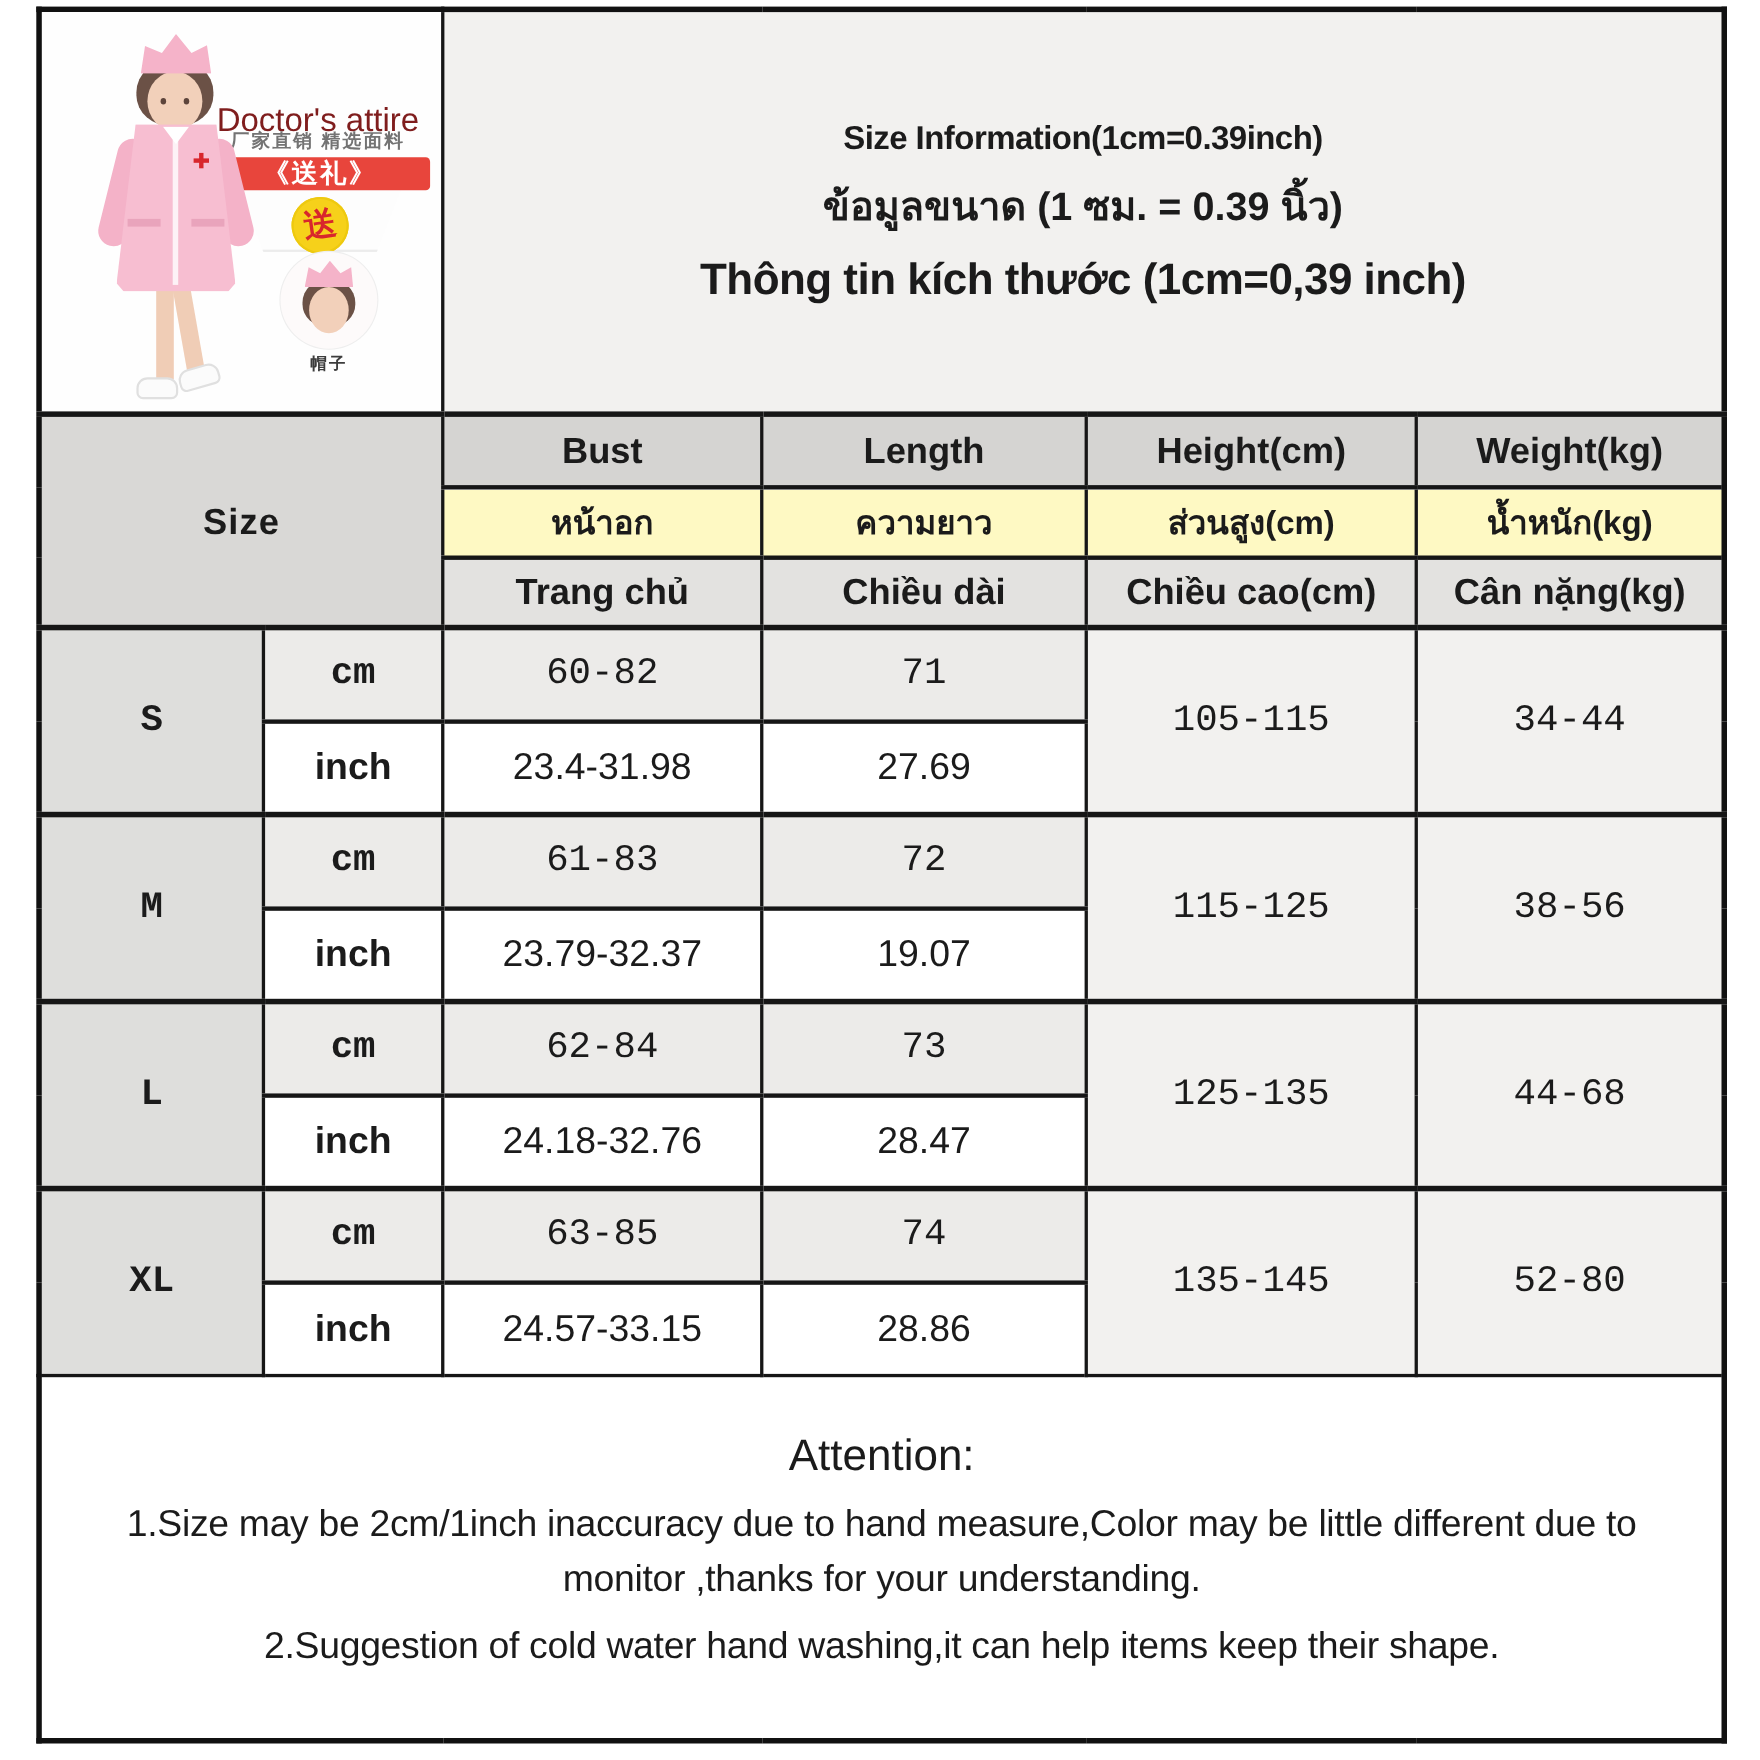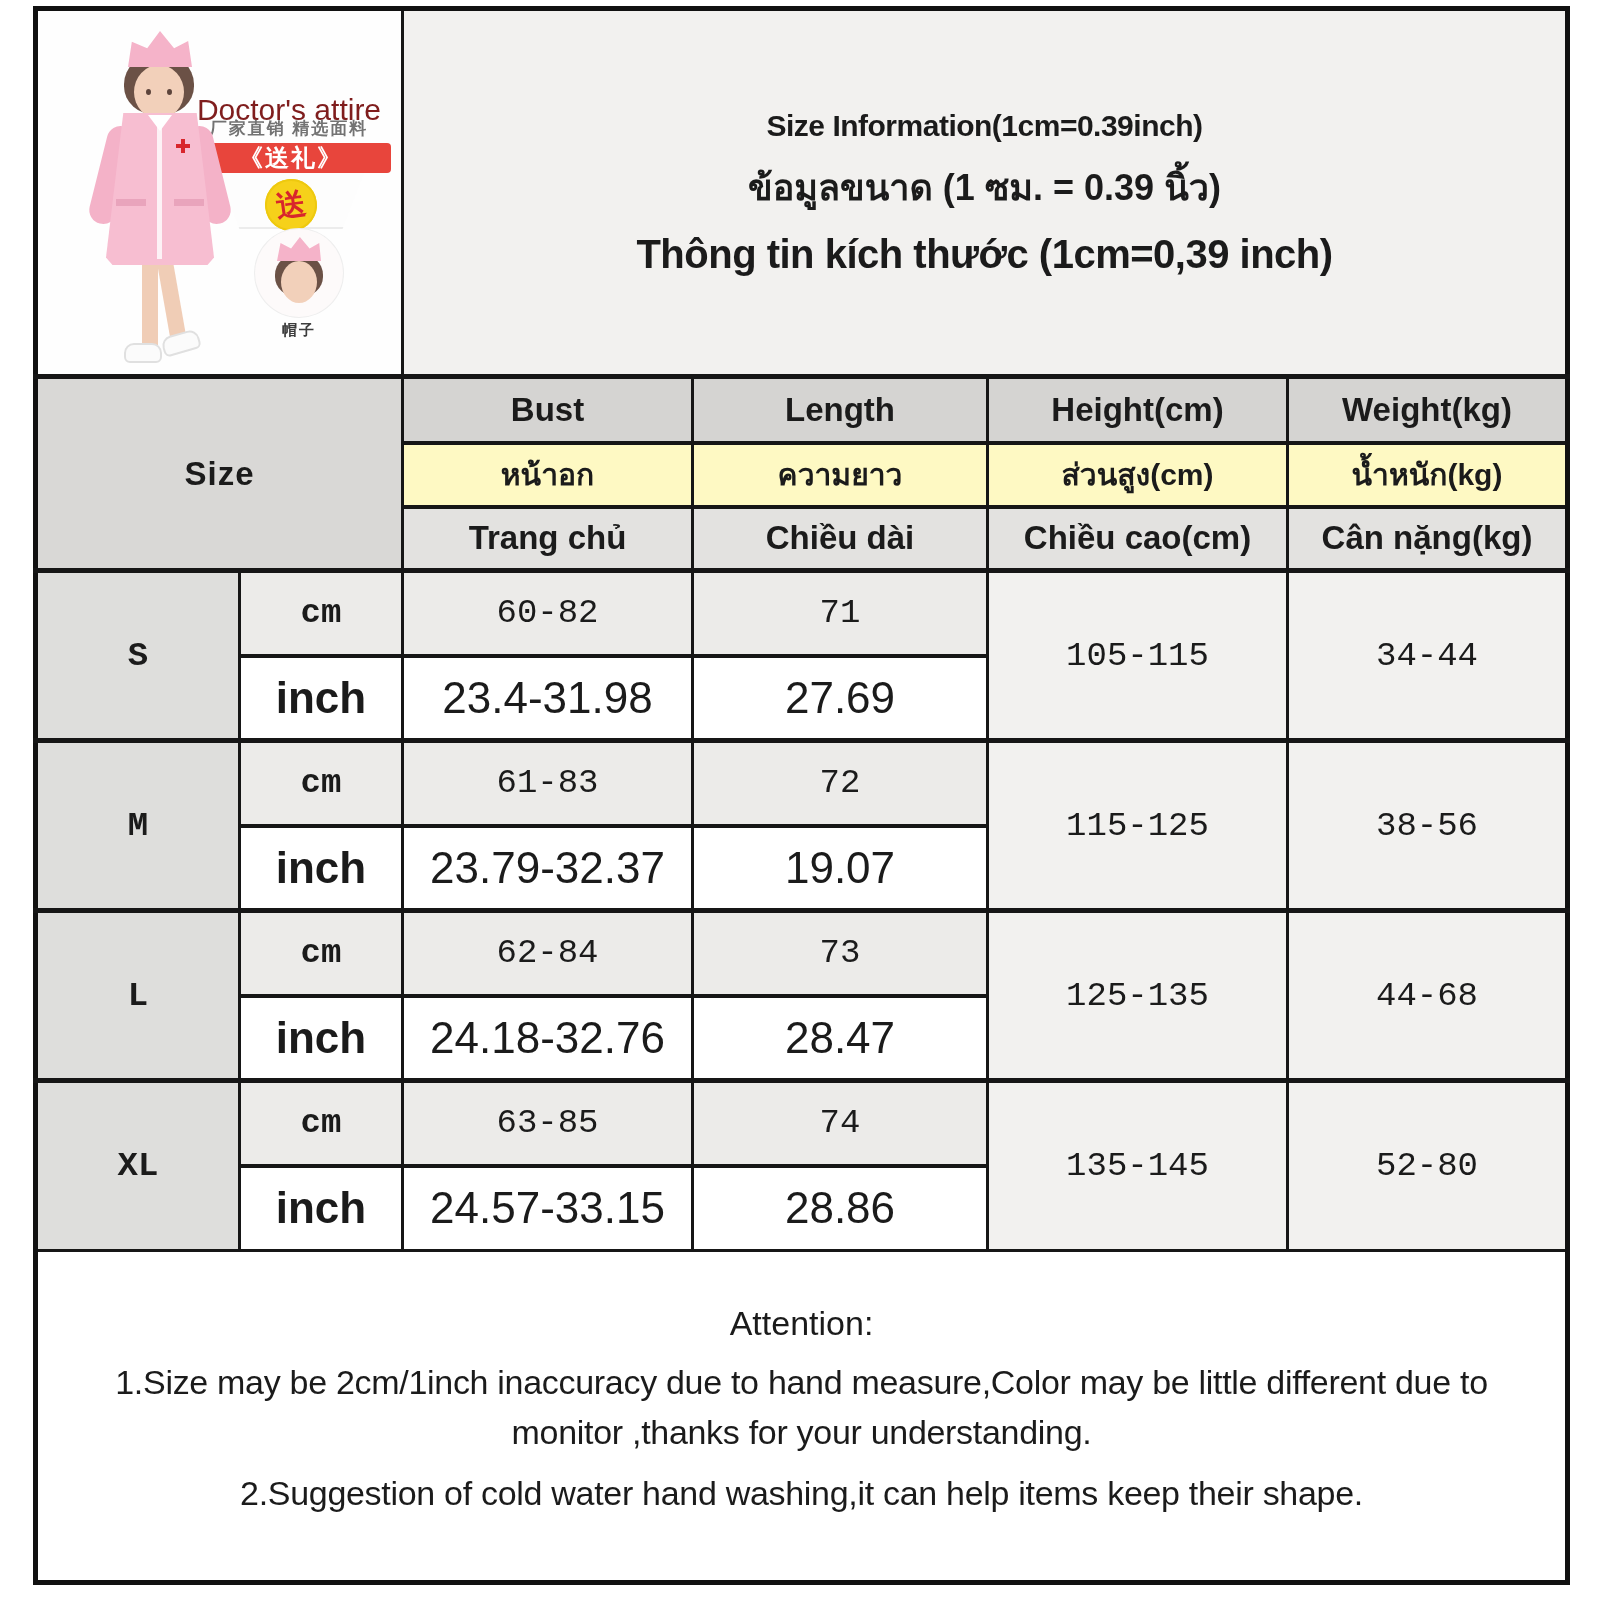--- a/index.html
+++ b/index.html
@@ -19,29 +19,29 @@
   .title-vi { font-size:40px; font-weight:bold; letter-spacing:-0.5px; }
 
   
   tr.h1 td { height:66px; background:#d5d4d2; font-size:33px; font-weight:bold; border-top-width:5px; }
   tr.h2 td { height:64px; background:#fef9c3; font-size:30px; font-weight:bold; border-top-width:4px; }
   tr.h3 td { height:64px; background:#e3e2e0; font-size:33px; font-weight:bold; border-top-width:4px; }
   td.size-head { background:#d9d8d6 !important; font-size:60px; font-weight:bold; letter-spacing:1px; }
 
   
   tr.cm-row td { height:85px; background:#ecebe9; font-size:34px; border-top-width:5px;font-family:Liberation Mono, monospace; }
-  tr.inch-row td { height:85px; background:#ffffff; font-size:44px; border-top-width:4px; }
+  tr.inch-row td { height:85px; background:#ffffff; font-size:34px; border-top-width:4px; }
   td.size-letter { background:#dededc !important; font-size:38px; font-weight:bold; }
   td.unit { font-weight:bold; font-size:31px; }
   td.merged { background:#f2f1ef !important; font-size:34px; }
 
   
   tr.att-row td { height:332px; }
   td.attention { background:#ffffff; text-align:left; vertical-align:top; padding:10px 20px; border-top-width:5px; }
-  .att-head { font-size:34px; margin-bottom:14px; }
+  .att-head { font-size:40px; margin-bottom:14px; }
   .att-note { font-size:34px; line-height:1.48; margin-bottom:10px; letter-spacing:-0.3px; }
 
   
   .kid { position:absolute; left:28px; top:10px; width:210px; height:352px; }
   .kid-hat { position:absolute; left:62px; top:10px; width:64px; height:36px; background:#f5b3c9;
              clip-path:polygon(0 100%, 6% 30%, 30% 48%, 50% 0, 72% 48%, 94% 28%, 100% 100%); }
   .kid-hair { position:absolute; left:58px; top:32px; width:70px; height:62px; background:#6b5146;
               border-radius:50% 50% 46% 46%; }
   .kid-face { position:absolute; left:68px; top:44px; width:50px; height:54px; background:#f2d0ba; border-radius:50%; }
   .kid-eye { position:absolute; top:24px; width:5px; height:6px; background:#5d443b; border-radius:50%; }

